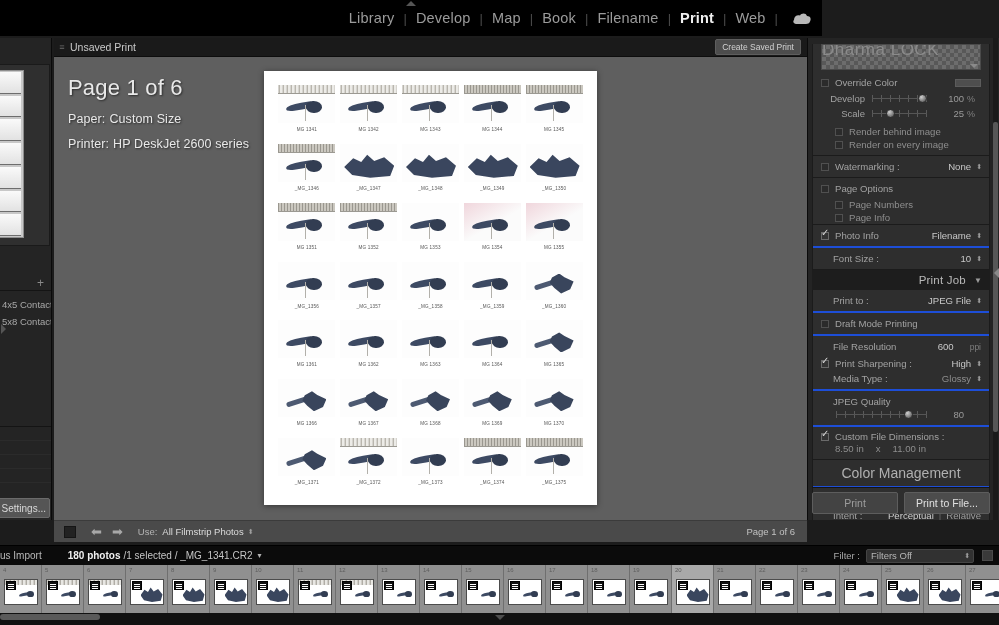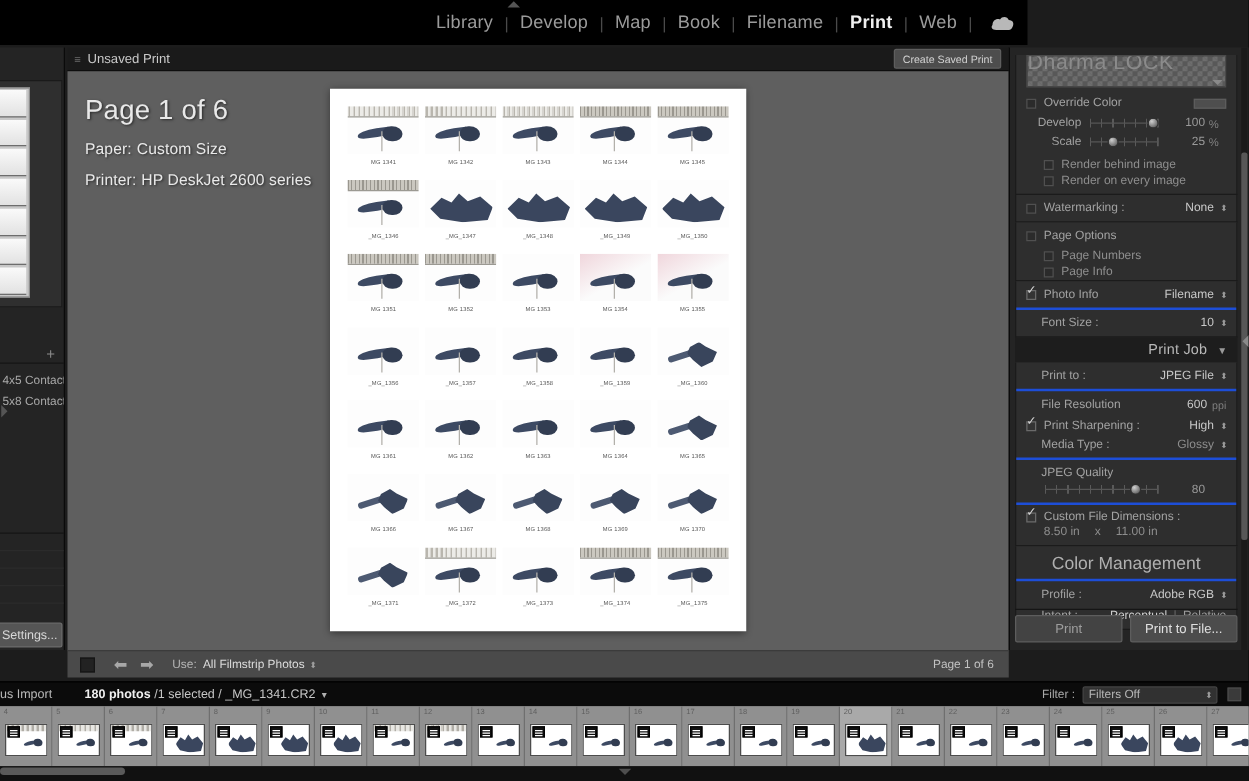--- a/index.html
+++ b/index.html
@@ -199,21 +199,21 @@
   .row {
     display: flex; align-items: center; padding: 3px 8px;
     font-size: 9.6px; color: #a2a2a2; min-height: 16px;
   }
   .row.bordered { border-top: 2px solid #1d4ed8; }
   .row .lbl { white-space: nowrap; }
   .row .spacer { flex: 1; }
   .row .val { color: #c8c8c8; white-space: nowrap; }
   .row .val.dim { color: #8d8d8d; }
   .row .stepper { color: #9a9a9a; font-size: 7px; margin-left: 5px; letter-spacing:-1px;}
-  .row .unit { color: #7f7f7f; font-size: 8.5px; margin-left: 4px; }
+  .row .unit { color: #7f7f7f; font-size: 8.5px; margin-left: 16px; }
 
   .cbx {
     width: 8px; height: 8px; border: 1px solid #6a6a6a; background: #343434;
     margin-right: 6px; flex: none; position: relative;
   }
   .cbx.checked::after {
     content: "✓"; position: absolute; left: -1px; top: -5px;
     font-size: 10px; color: #d6d6d6; line-height: 1;
   }
   .cbx.off { border-color: #505050; background: #2b2b2b; }
@@ -811,20 +811,24 @@
         <span class="tri">▼</span>
       </div>
 
       <div class="sect">
         <div class="row" style="padding-left:20px;padding-top:5px;padding-bottom:5px">
           <div class="lbl">Print to :</div>
           <div class="spacer"></div>
           <div class="val">JPEG File</div>
           <div class="stepper">⬍</div>
         </div>
+        <div class="row bordered" style="padding-top:5px;padding-bottom:5px">
+          <div class="cbx off"></div>
+          <div class="lbl">Draft Mode Printing</div>
+        </div>
         <div class="row bordered" style="padding-left:20px;padding-top:5px;padding-bottom:3px">
           <div class="lbl">File Resolution</div>
           <div class="spacer"></div>
           <div class="val">600</div>
           <div class="unit">ppi</div>
         </div>
         <div class="row" style="padding-top:3px;padding-bottom:2px">
           <div class="cbx checked"></div>
           <div class="lbl">Print Sharpening :</div>
           <div class="spacer"></div>

